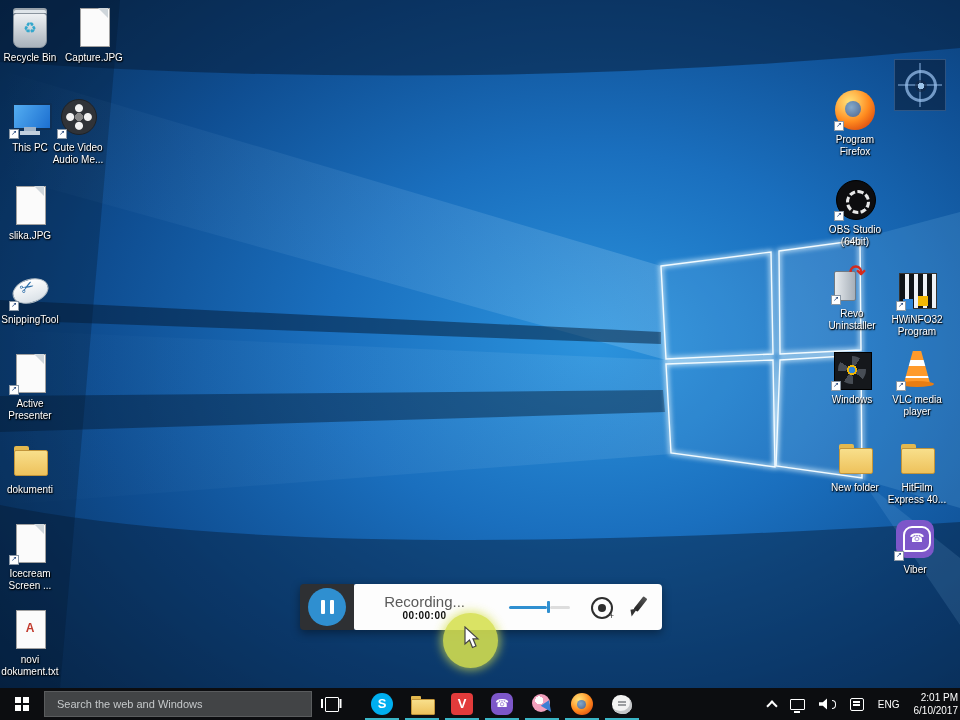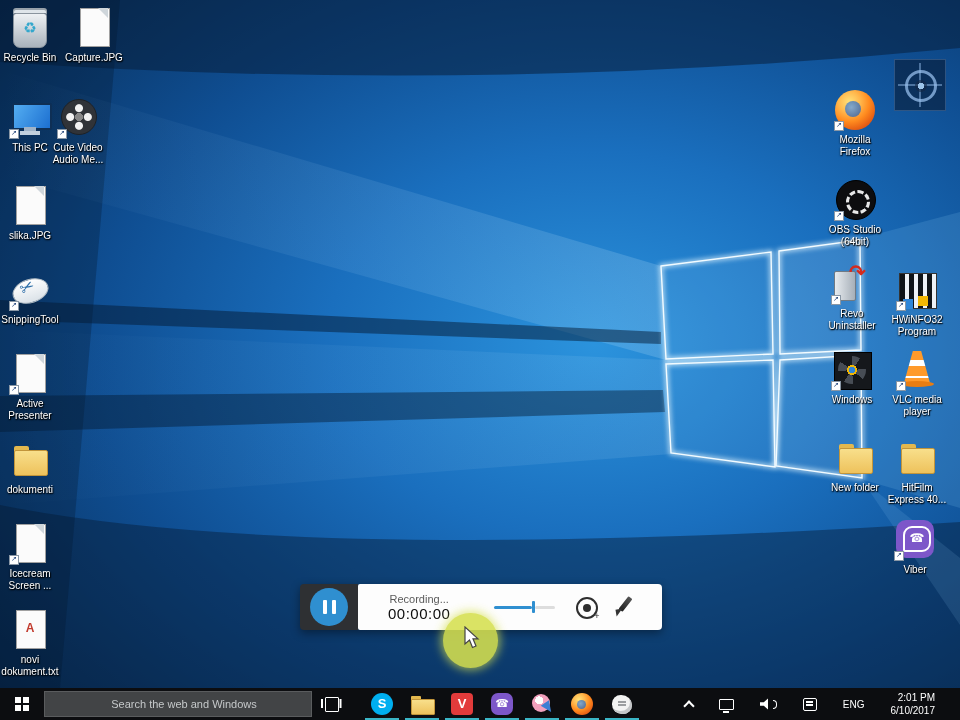--- a/index.html
+++ b/index.html
@@ -103,22 +103,22 @@
 
   
   .recorder { position:absolute; left:300px; top:584px; width:362px; height:46px; display:flex; z-index:5;
               filter:drop-shadow(0 3px 5px rgba(0,0,0,.4)); }
   .rec-left { width:58px; background:#2e3033; border-radius:4px 0 0 4px; display:flex; align-items:center; justify-content:center; }
   .pause-btn { width:38px; height:38px; border-radius:50%; background:var(--accent-blue);
                display:flex; align-items:center; justify-content:center; gap:5px; cursor:pointer; }
   .pbar { width:4px; height:14px; background:#fff; border-radius:1px; }
   .rec-panel { flex:1; background:#fdfdfd; border-radius:2px 4px 4px 2px; display:flex; align-items:center; }
   .rec-status { margin-left:30px; text-align:center; }
-  .rec-label { font-size:11px; color:#5a5a5a; }
-  .rec-timer { font-size:15px; font-weight:normal; color:#0d0d0d; letter-spacing:.5px; }
+  .rec-label { font-size:15px; color:#5a5a5a; }
+  .rec-timer { font-size:10px; font-weight:bold; color:#0d0d0d; letter-spacing:.5px; }
   .rec-slider { display:flex; align-items:center; margin-left:44px; cursor:pointer; }
   .rec-track { width:38px; height:3px; background:var(--accent-blue); border-radius:2px; }
   .rec-thumb { width:3px; height:12px; background:var(--accent-blue); border-radius:1px; }
   .rec-track-rest { width:20px; height:3px; background:#ddd; border-radius:2px; }
   .webcam { position:relative; width:22px; height:22px; margin-left:20px; cursor:pointer; }
   .webcam::before { content:''; position:absolute; left:1px; top:1px; width:18px; height:18px;
      border:2px solid #2e2e2e; border-radius:50%; }
   .webcam::after { content:'+'; position:absolute; right:-2px; bottom:-3px; font-size:9px; color:#2e2e2e;
      background:radial-gradient(circle,#2e2e2e 0 0, transparent 0); }
   .webcam .dot { position:absolute; left:8px; top:8px; width:8px; height:8px; border-radius:50%; background:#2e2e2e; }
@@ -134,21 +134,21 @@
   .cursor-ptr { position:absolute; left:463px; top:626px; z-index:7; }
 
   
   .taskbar { position:absolute; left:0; top:688px; width:960px; height:32px; background:#0c0d10;
              display:flex; align-items:center; z-index:10; }
   .start-btn { width:44px; height:32px; display:flex; align-items:center; justify-content:center; cursor:pointer; }
   .start-logo { width:6px; height:6px; background:#fff; box-shadow:8px 0 0 #fff, 0 8px 0 #fff, 8px 8px 0 #fff;
                 margin:-8px 0 0 -8px; }
   .search-box { width:268px; height:26px; background:#424446; border:1px solid #5a5c5e; display:flex; align-items:center; }
   .search-box input { width:100%; height:100%; background:transparent; border:none; outline:none;
-     font-family:"Liberation Sans",sans-serif; font-size:11px; color:#e8e8e8; padding-left:12px;text-align:center; }
+     font-family:"Liberation Sans",sans-serif; font-size:11px; color:#e8e8e8; padding-left:12px; }
   .search-box input::placeholder { color:#c5c8ca; opacity:1; }
   .taskview-btn { width:38px; height:32px; display:flex; align-items:center; justify-content:center; cursor:pointer; }
   .tv { position:relative; width:20px; height:14px; }
   .tv::before { content:''; position:absolute; left:4px; top:0; width:12px; height:13px; border:1.5px solid #fff; border-radius:1px; }
   .tv::after { content:''; position:absolute; left:0; top:2px; width:1.5px; height:9px; background:#fff; box-shadow:18.5px 0 0 #fff; }
 
   .tb-apps { display:flex; margin-left:12px; height:32px; }
   .tb-app { position:relative; width:40px; height:32px; display:flex; align-items:center; justify-content:center; cursor:pointer; }
   .tb-app .ic { width:24px; height:24px; margin:0; }
   .ul { position:absolute; left:3px; bottom:0; width:34px; height:2.5px; background:var(--running-indicator); }
@@ -167,21 +167,21 @@
   .k-icecream-tb .ic::after { content:''; position:absolute; left:13px; top:10px; width:0; height:0;
      border-left:5px solid transparent; border-right:5px solid transparent; border-top:11px solid #3b7fd4; transform:rotate(-35deg); }
   .k-firefox-tb .ic::before { content:''; position:absolute; left:1px; top:1px; width:22px; height:22px; border-radius:50%;
      background:radial-gradient(circle at 36% 30%,#ffe27a 0%,#ffb84d 28%,var(--firefox-orange) 52%,#e65c13 78%,#c2410f 100%); }
   .k-firefox-tb .ic::after { content:''; position:absolute; left:7px; top:8px; width:9px; height:9px; border-radius:50%;
      background:radial-gradient(circle at 40% 40%,#6ea2dd,#2d5b9e); opacity:.85; }
   .k-whiteapp-tb .ic::before { content:''; position:absolute; left:2px; top:3px; width:20px; height:19px; background:#f2f2f2;
      border-radius:45% 55% 48% 52%; box-shadow:inset -2px -3px 0 #c4c6c8; }
   .k-whiteapp-tb .ic::after { content:''; position:absolute; left:8px; top:9px; width:8px; height:1.5px; background:#9b9da0; box-shadow:0 3px 0 #9b9da0; }
 
-  .tray { margin-left:auto; display:flex; align-items:center; gap:26px; padding-right:25px; color:#fff; }
+  .tray { margin-left:auto; display:flex; align-items:center; gap:14px; padding-right:2px; color:#fff; }
   .chev { width:8px; height:8px; border-left:2px solid #fff; border-top:2px solid #fff; transform:rotate(45deg); margin-top:4px; cursor:pointer; }
   .net { position:relative; width:15px; height:11px; border:1.5px solid #fff; border-radius:1px; cursor:pointer; }
   .net::after { content:''; position:absolute; left:3px; bottom:-4px; width:6px; height:2px; background:#fff; }
   .spk-wrap { display:flex; align-items:center; cursor:pointer; }
   .spk { width:12px; height:12px; background:#fff; clip-path:polygon(0 35%,33% 35%,68% 5%,68% 95%,33% 65%,0 65%); }
   .wave { width:4px; height:9px; border:1.5px solid #fff; border-left:none; border-radius:0 8px 8px 0; margin-left:1px; }
   .act { position:relative; width:14px; height:13px; border:1.5px solid #fff; border-radius:2px; cursor:pointer; }
   .act::before { content:''; position:absolute; left:2px; top:2.5px; width:7px; height:1.5px; background:#fff; box-shadow:0 3px 0 #fff; }
   .lang { font-size:10px; cursor:pointer; }
   .clock { font-size:10px; line-height:1.3; text-align:right; cursor:pointer; }
@@ -301,21 +301,21 @@
         <div class="dicon k-target" style="left: 887px; top: 58px;">
           <div class="ic">
             
           </div>
           <div class="lbl"></div>
         </div>
         <div class="dicon k-firefox" style="left: 823px; top: 88px;">
           <div class="ic">
             <span class="sc"></span>
           </div>
-          <div class="lbl">Mozilla Firefox</div>
+          <div class="lbl">Program Firefox</div>
         </div>
         <div class="dicon k-obs" style="left: 823px; top: 178px;">
           <div class="ic">
             <span class="sc"></span>
           </div>
           <div class="lbl">OBS Studio (64bit)</div>
         </div>
         <div class="dicon k-revo" style="left: 820px; top: 262px;">
           <div class="ic">
             <span class="sc"></span>

